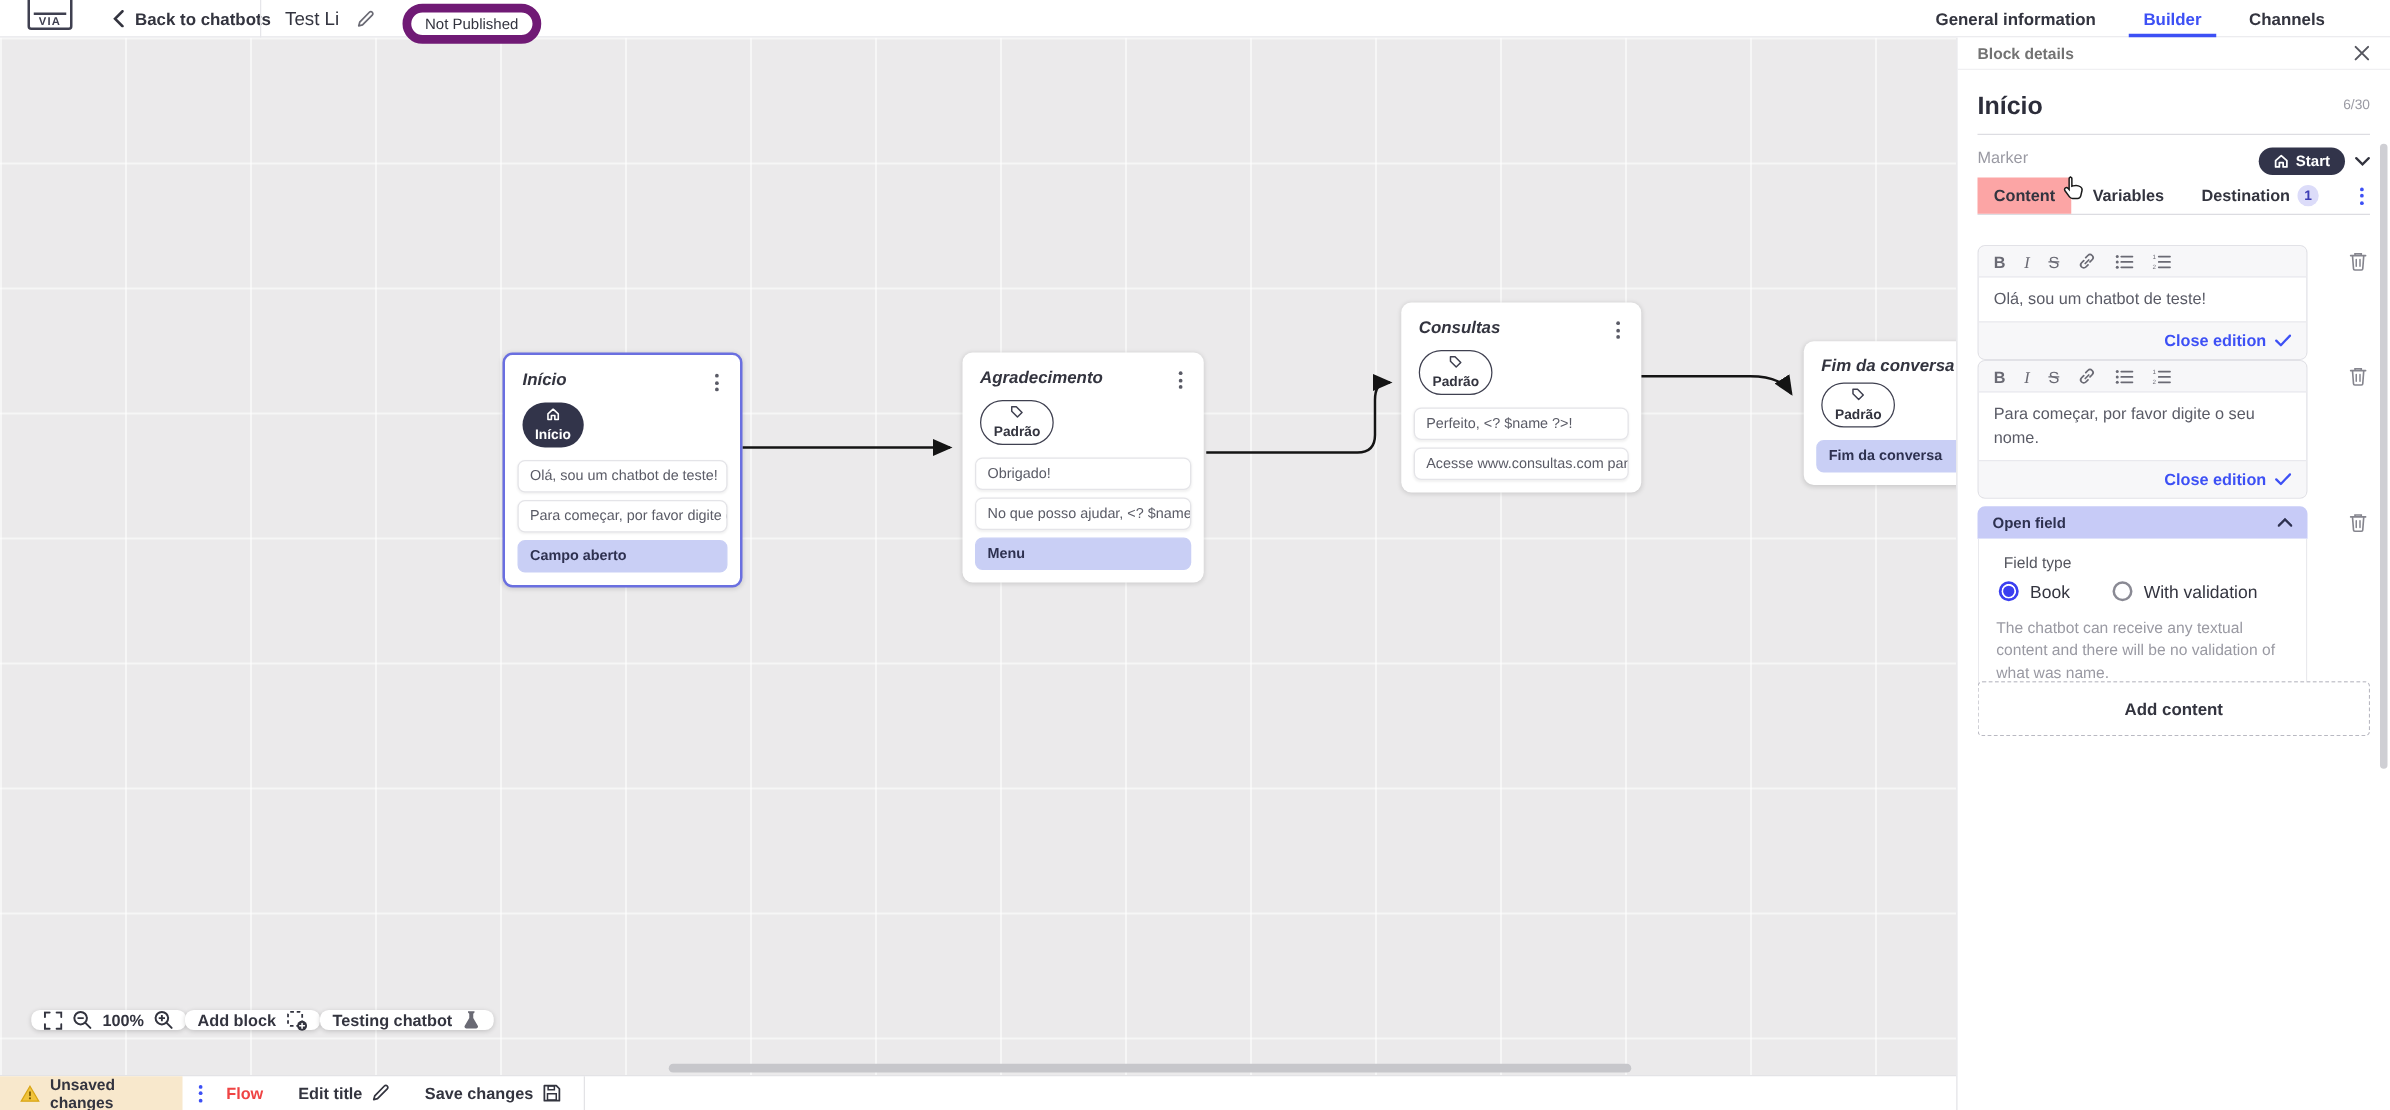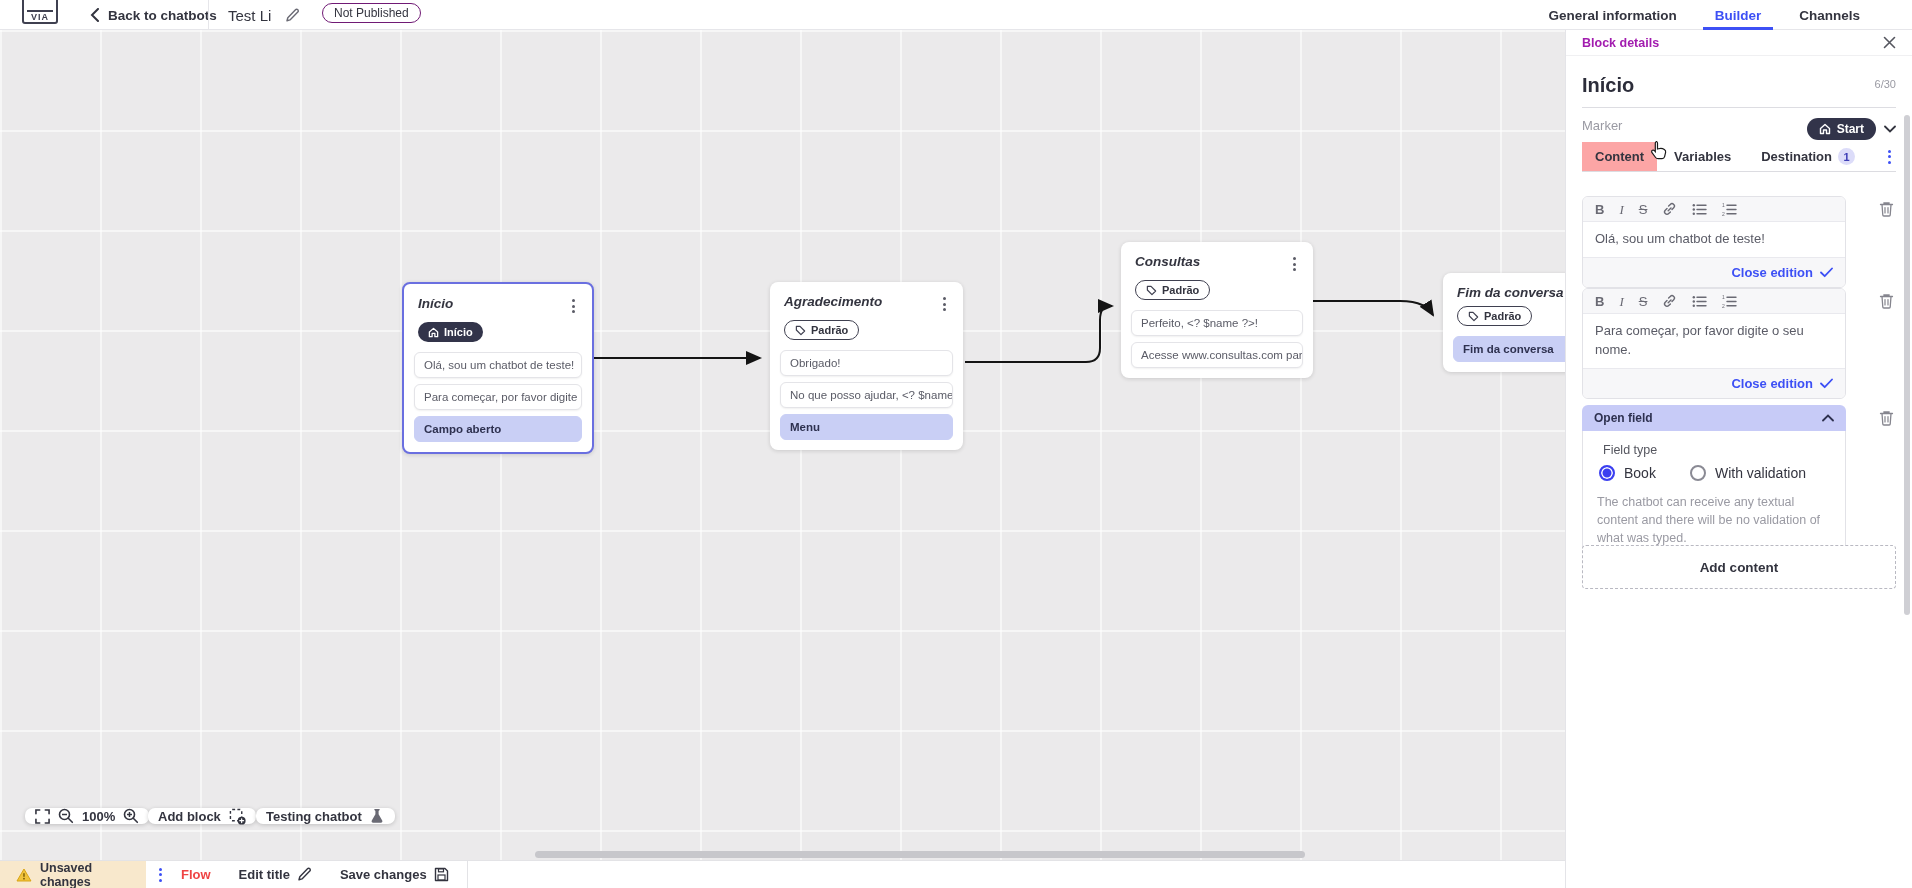--- a/index.html
+++ b/index.html
@@ -11,21 +11,21 @@
   .topbar { position:absolute; left:0; top:0; width:1912px; height:30px; background:#fff;
     border-bottom:1px solid #e6e6ea; z-index:40; }
   .logo { position:absolute; left:22px; top:-4px; width:36px; height:28px;
     border:2px solid #3f4050; border-radius:3px; display:flex; align-items:flex-end; justify-content:center; }
   .logo span { font-size:9px; font-weight:bold; letter-spacing:1px; color:#3f4050; border-top:2px solid #3f4050; width:26px; text-align:center; }
   .back-btn { position:absolute; left:90px; top:0; height:30px; display:flex; align-items:center; gap:8px; cursor:pointer; }
   .back-btn .lbl { font-size:13.5px; font-weight:bold; color:#33343f; }
   .tb-divider { position:absolute; left:208px; top:0; width:1px; height:30px; background:#e6e6ea; }
   .flow-title { position:absolute; left:228px; top:0; height:30px; display:flex; align-items:center; gap:14px; }
   .flow-title .t { font-size:15px; color:#33343f; }
-  .pill-status { position:absolute; left:322px; top:3px; border:1px solid #701a75; border-radius:999px;
+  .pill-status { position:absolute; left:322px; top:3px; border:7px solid #701a75; border-radius:999px;
     padding:2px 11px; font-size:12px; color:#33343f; background:#fff; }
   .top-tabs { position:absolute; right:40px; top:0; height:30px; display:flex; gap:14px; }
   .top-tab { position:relative; height:30px; display:flex; align-items:center; padding:0 12px;
     font-size:13.5px; font-weight:bold; color:#33343f; cursor:pointer; }
   .top-tab.active { color:#3d50f5; }
   .top-tab.active::after { content:""; position:absolute; left:0; right:0; bottom:0; height:3px; background:#3d50f5; }
 
   
   .canvas { position:absolute; left:0; top:30px; width:1565px; height:830px; overflow:hidden;
     background-color:#ebeaeb;
@@ -36,21 +36,21 @@
 
   .node { position:absolute; background:#fff; border-radius:8px; box-shadow:0 1px 4px rgba(0,0,0,.14);
     padding:10px 10px 10px 10px; }
   .node.selected { border:2px solid #6a6fe0; }
   .node-head { display:flex; justify-content:space-between; align-items:flex-start; padding:2px 2px 0 4px; }
   .node-title { font-size:13.5px; font-weight:bold; color:#33343f; white-space:nowrap;font-style:italic; }
   .kebab { display:flex; flex-direction:column; gap:2.5px; padding:3px 5px; cursor:pointer; }
   .kebab i { width:3px; height:3px; border-radius:50%; background:#5a5b66; }
   .kebab.blue i { background:#3d50f5; }
   .node-badge { display:inline-flex; align-items:center; gap:5px; margin:6px 0 10px 4px;
-    font-size:11px; font-weight:bold; }
+    font-size:11px; font-weight:bold;flex-direction:column; }
   .badge-dark { background:#32344a; color:#fff; border-radius:999px; padding:4px 10px; }
   .badge-outline { border:1.5px solid #3f4050; color:#33343f; border-radius:999px; padding:3px 10px; background:#fff; }
   .node-rows { display:flex; flex-direction:column; gap:6px; }
   .node-row { background:#fff; border:1px solid #e4e4e8; box-shadow:0 1px 2px rgba(0,0,0,.06);
     border-radius:6px; padding:6px 9px; font-size:11.5px; color:#5a5b66;
     white-space:nowrap; overflow:hidden; cursor:pointer; }
   .node-row.hl { background:#c9cff5; border-color:#c9cff5; color:#2e3150; font-weight:bold; box-shadow:none; }
 
   
   .float-card { position:absolute; top:778px; height:16px; background:#fff; border-radius:7px;
@@ -72,21 +72,21 @@
   .bb-item { display:flex; align-items:center; gap:7px; font-size:13px; font-weight:bold; color:#33343f;
     padding:0 14px; cursor:pointer; white-space:nowrap; }
   .bb-item.muted { color:#ef4444; }
   .bb-divider { width:1px; height:28px; background:#e3e3e6; margin-left:4px; }
 
   
   .panel { position:absolute; left:1565px; top:30px; width:347px; height:858px; background:#fff;
     border-left:1px solid #e4e4e8; z-index:45; }
   .panel-head { position:relative; height:26px; border-bottom:1px solid #f0f0f2;
     display:flex; align-items:center; justify-content:space-between; padding:0 14px 0 16px; }
-  .panel-head .ph-lbl { font-size:12.5px; font-weight:bold; color:#a21caf; }
+  .panel-head .ph-lbl { font-size:12.5px; font-weight:bold; color:#737373; }
   .close-x { cursor:pointer; display:flex; padding:2px; }
 
   .p-title-row { position:absolute; left:16px; right:16px; top:44px; display:flex;
     justify-content:space-between; align-items:flex-start; border-bottom:1px solid #dddde2; padding-bottom:10px; }
   .p-title { font-size:20px; font-weight:bold; color:#2c2d3a; }
   .p-count { font-size:11px; color:#9a9aa3; margin-top:4px; }
 
   .marker-row { position:absolute; left:16px; right:16px; top:88px; display:flex;
     justify-content:space-between; align-items:flex-start; }
   .marker-lbl { font-size:13px; color:#9a9aa3; }
@@ -466,21 +466,21 @@
         <div class="radio-row">
           <label class="radio-opt">
             <span class="radio on"></span>
             <span>Book</span>
           </label>
           <label class="radio-opt">
             <span class="radio"></span>
             <span>With validation</span>
           </label>
         </div>
-        <div class="of-desc">The chatbot can receive any textual content and there will be no validation of what was typed.</div>
+        <div class="of-desc">The chatbot can receive any textual content and there will be no validation of what was name.</div>
       </div>
     </div>
     <span class="trash-btn" style="top:380px;">
       <svg class="ic" width="15" height="16" viewBox="0 0 15 16">
           <path d="M1.5 3.5h12M5 3.5V2h5v1.5M3 3.5l.8 10.5c0 .6.5 1 1.1 1h5.2c.6 0 1.1-.4 1.1-1L12 3.5" fill="none" stroke="#85858e" stroke-width="1.3" stroke-linecap="round"></path>
           <path d="M6 6.5v5.5M9 6.5v5.5" stroke="#85858e" stroke-width="1.2" stroke-linecap="round"></path>
         </svg>
     </span>
 
     <div class="add-content">Add content</div>

